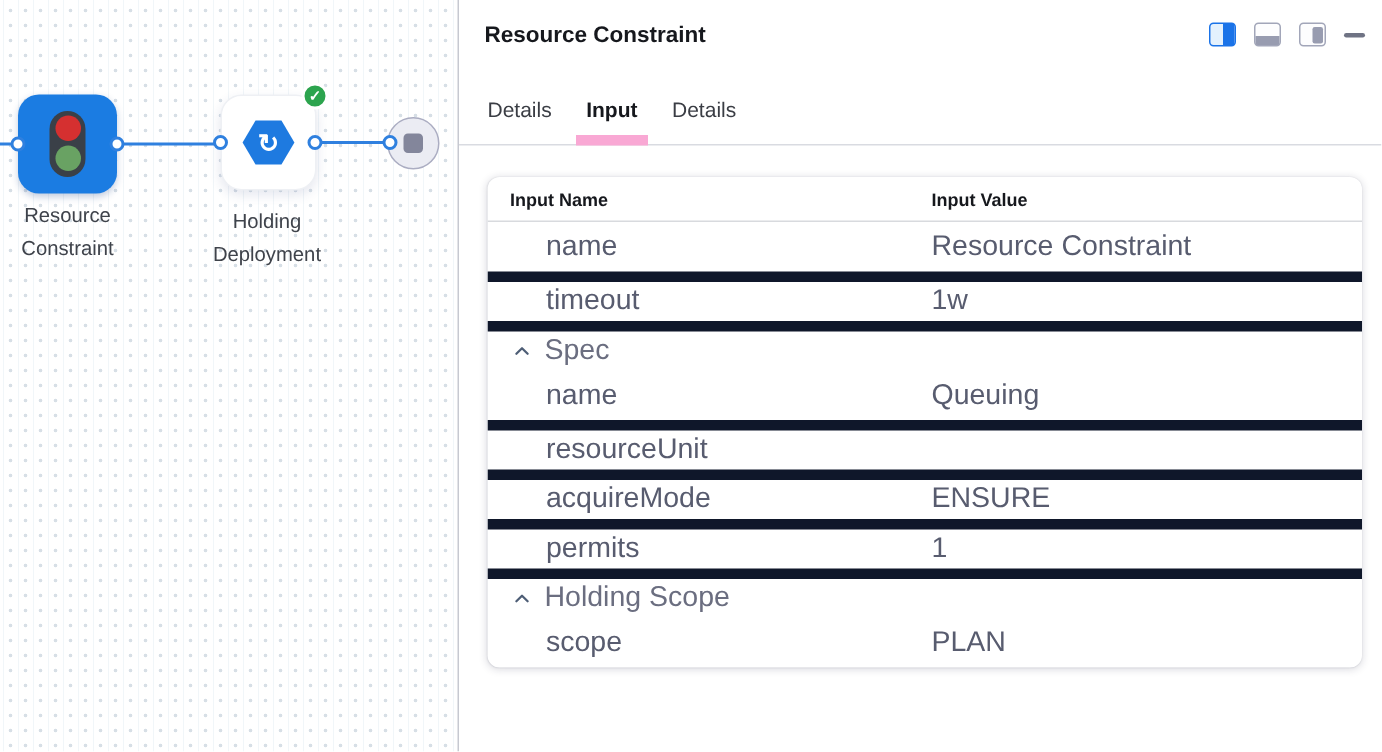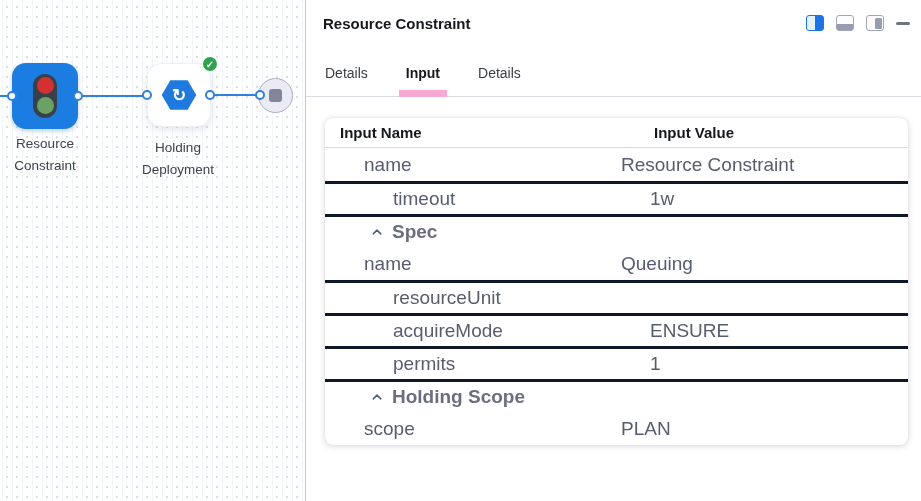--- a/index.html
+++ b/index.html
@@ -72,38 +72,38 @@
   .wicon { width:18px; height:16px; border-radius:3px; position:relative; }
   .ic-split { border:1.5px solid #1a73e8; background:linear-gradient(to right, #e4f1fd 50%, #1a73e8 50%); }
   .ic-bottom { border:1.5px solid #a2a6b9; background:linear-gradient(to bottom, #fdfdfe 58%, #989cb0 58%); }
   .ic-float { border:1.5px solid #a2a6b9; background:#fdfdfe; }
   .ic-float::after { content:""; position:absolute; right:1.5px; top:1.5px; bottom:1.5px; width:7px;
     background:#989cb0; border-radius:1.5px; }
   .ic-min { width:14px; height:16px; position:relative; border:none; }
   .ic-min::after { content:""; position:absolute; left:0; right:0; top:7px; height:2.5px;
     background:#6f7384; border-radius:2px; }
 
-  .tabs { position:absolute; left:12px; bottom:0; display:flex; gap:24px; }
+  .tabs { position:absolute; left:12px; bottom:0; display:flex; gap:9px; }
   .tab { padding:0 7px 12px 7px; font-size:14px; color:#3a3d44; cursor:default; }
   .tab.active { font-weight:bold; color:#16181d; border-bottom:7px solid #f9a8d4; padding-bottom:9px; margin-bottom:-1px; }
 
   .card {
     position:absolute; left:19px; top:118px; width:583px;
     background:#fff; border-radius:8px;
     box-shadow:0 1px 6px rgba(25,30,60,.18), 0 0 1px rgba(25,30,60,.12);
     overflow:hidden;
   }
   .thead { display:grid; grid-template-columns:296px 1fr; align-items:center; height:30px;
-    font-size:15px; font-weight:bold; color:#16181d; border-bottom:1px solid #d8dade;gap:33px; }
+    font-size:12px; font-weight:bold; color:#16181d; border-bottom:1px solid #d8dade; }
   .thead .cname { padding-left:15px; }
   .trow { display:grid; grid-template-columns:296px 1fr; align-items:center; height:33px;
     font-size:19px; color:#585c6f; }
-  .trow.bt { border-top:3px solid #0f172a;padding-left:29px; }
+  .trow.bt { border-top:7px solid #0f172a; }
   .trow .cname { padding-left:39px; }
-  .trow.section { grid-template-columns:1fr;font-weight:bold; }
+  .trow.section { grid-template-columns:1fr; }
   .sec-wrap { display:flex; align-items:center; gap:9px; padding-left:17px; color:#6b6e80; }
   .chevron { display:flex; align-items:center; }
 </style>
 </head>
 <body>
 
 <div class="app">
 
   <div class="canvas">
     <div class="edge" style="left:0;top:95px;width:13px;"></div>

